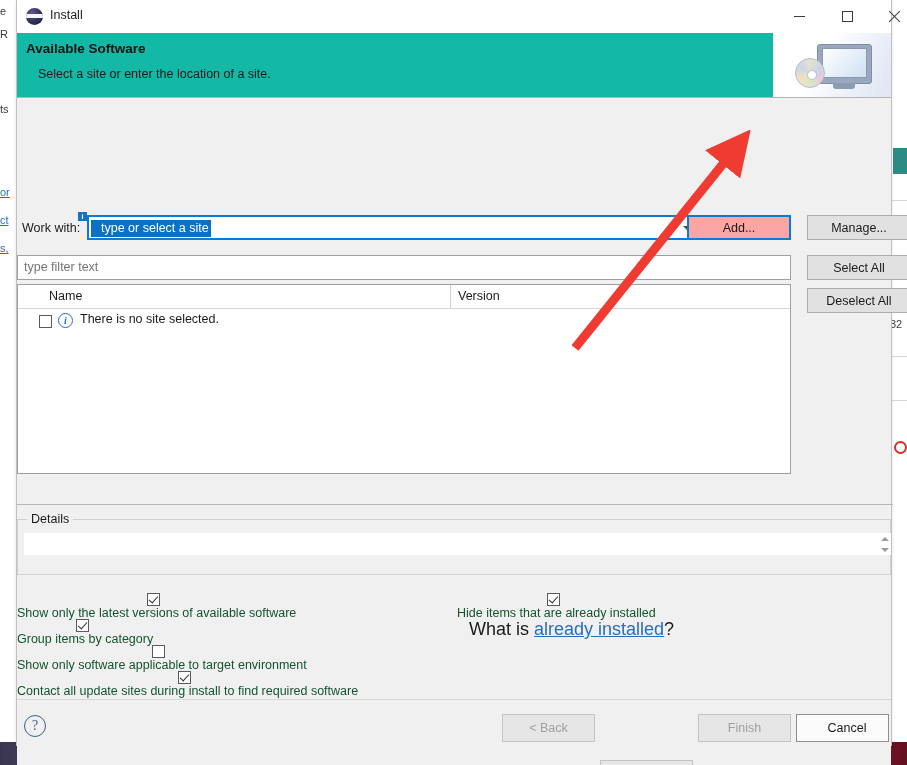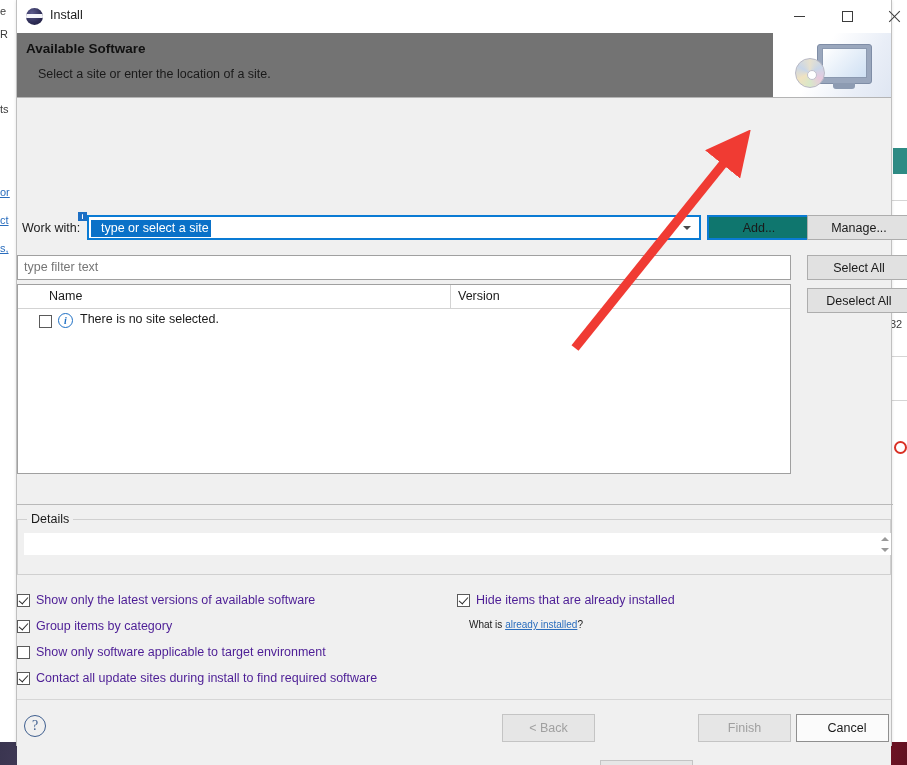--- a/index.html
+++ b/index.html
@@ -90,21 +90,21 @@
   }
   #btn-close .glyph::before, #btn-close .glyph::after {
     content: ""; position: absolute; left: -1px; top: 6px;
     width: 15px; height: 1px; background: #3c3c3c;
   }
   #btn-close .glyph::before { transform: rotate(45deg); }
   #btn-close .glyph::after  { transform: rotate(-45deg); }
 
   
   #header {
-    position: relative; height: 65px; background: #737373;
+    position: relative; height: 65px; background: #14b8a6;
     border-bottom: 1px solid #b4b4b4;
     text-align: right;
   }
   #header-title {
     position: absolute; left: 9px; top: 8px;
     font-size: 13.5px; font-weight: bold; color: #111111;
   }
   #header-sub {
     position: absolute; left: 21px; top: 34px;
     font-size: 12.5px; color: #1a1a1a;
@@ -170,22 +170,22 @@
   }
 
   .rbtn {
     position: absolute; height: 25px;
     background: #e1e1e1; border: 1px solid #adadad;
     font-size: 12.5px; color: #1a1a1a;
     display: flex; align-items: center; justify-content: center;
     cursor: default;
   }
   #btn-add {
-    left: 690px; top: 117px; width: 104px;
-    background: #0f766e; border: 2px solid #0a7bd4;
+    left: 670px; top: 117px; width: 104px;
+    background: #fca5a5; border: 2px solid #0a7bd4;
   }
   #btn-manage   { left: 790px; top: 117px; width: 104px; }
   #btn-selectall   { left: 790px; top: 157px; width: 104px; }
   #btn-deselectall { left: 790px; top: 190px; width: 104px; }
 
   #filter-input {
     position: absolute; left: 0px; top: 157px; width: 774px; height: 25px;
     background: #ffffff; border: 1px solid #a0a0a0;
     font-size: 12.5px; color: #757575;
     padding: 0 0 0 6px; line-height: 23px;
@@ -254,43 +254,43 @@
     justify-content: space-around;
   }
   #details-spin .up, #details-spin .down {
     width: 0; height: 0;
     border-left: 4px solid transparent; border-right: 4px solid transparent;
   }
   #details-spin .up   { border-bottom: 4px solid #9a9a9a; }
   #details-spin .down { border-top: 4px solid #9a9a9a; }
 
   .cbrow {
-    position: absolute; font-size: 12.5px; color: #4c1d95;
-    display: flex; align-items: center;
+    position: absolute; font-size: 12.5px; color: #14532d;
+    display: flex; align-items: center; flex-direction: column;
   }
   .cbox {
     width: 13px; height: 13px; margin-right: 6px; flex: none;
     background: #ffffff; border: 1px solid #5a5a5a;
     position: relative;
   }
   .cbox.checked::after {
     content: ""; position: absolute; left: 3px; top: 0px;
     width: 4px; height: 8px;
     border: solid #2b2b2b; border-width: 0 1.6px 1.6px 0;
     transform: rotate(42deg);
   }
   #cb1 { left: 0px;   top: 495px; }
   #cb2 { left: 0px;   top: 521px; }
   #cb3 { left: 0px;   top: 547px; }
   #cb4 { left: 0px;   top: 573px; }
   #cb5 { left: 440px; top: 495px; }
 
   #whatis {
     position: absolute; left: 452px; top: 521px;
-    font-size: 10px; color: #1a1a1a;
+    font-size: 18px; color: #1a1a1a;
   }
   #whatis a { color: #2a6dbd; text-decoration: underline; cursor: pointer; }
 
   
   #footer {
     position: relative; height: 79px; background: #f0f0f0;
     border-top: 1px solid #d6d6d6;
   }
   #help-icon {
     position: absolute; left: 7px; top: 15px;

